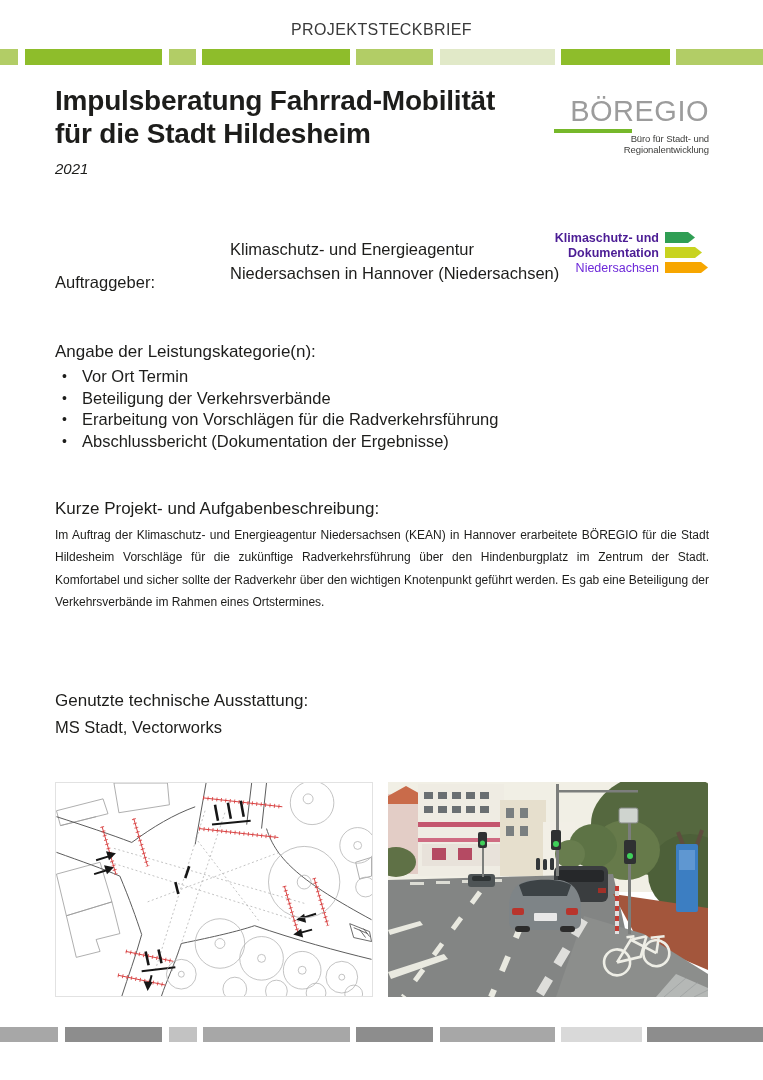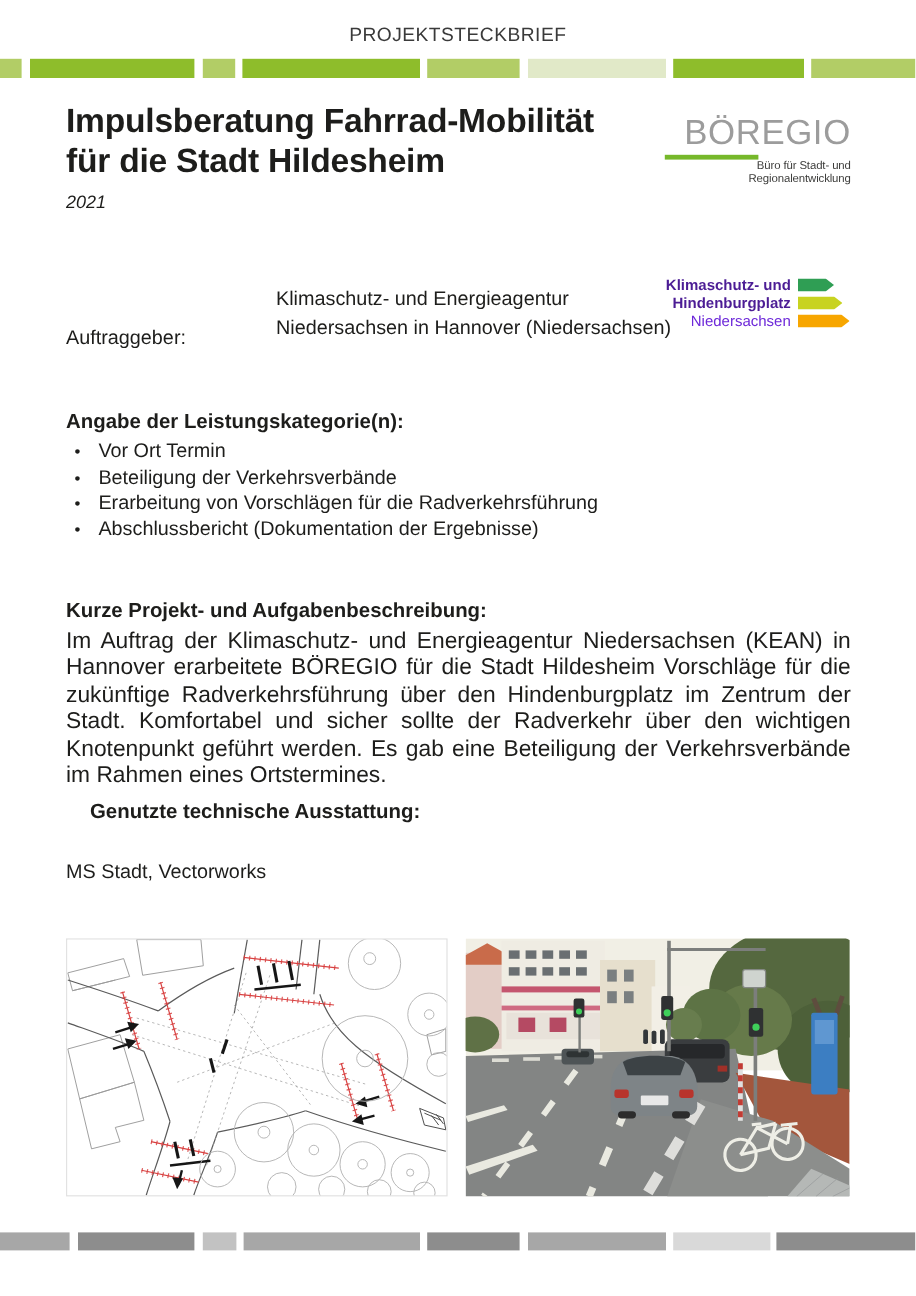--- a/index.html
+++ b/index.html
@@ -17,26 +17,26 @@
   .boregio-name{font-size:29px;font-weight:normal;color:#9c9c9c;letter-spacing:.5px;line-height:30px;}
   .boregio-line{position:absolute;left:3px;top:33px;width:78px;height:4px;background:#76b82a;}
   .boregio-tagline{margin-top:7px;font-size:9.5px;color:#3d3d3b;letter-spacing:-.1px;}
   .client-label{position:absolute;left:55px;top:237px;font-size:16.5px;margin-top:36px;}
   .client-value{position:absolute;left:230px;top:237px;font-size:16.5px;line-height:24px;}
   .kean{position:absolute;left:553px;top:231px;width:160px;display:flex;gap:6px;}
   .kean-text{width:106px;text-align:right;font-size:12.5px;line-height:15px;}
   .kean-l1,.kean-l2{font-weight:bold;color:#4c1d95;}
   .kean-l3{color:#6d28d9;}
   .kean-arrows{display:flex;flex-direction:column;gap:4px;padding-top:1px;}
-  .sec-heading{position:absolute;left:55px;font-size:17px;font-weight:bold;}
-  .h-cat{top:342px;} .h-desc{top:499px;} .h-equip{top:667px;margin-left:20px;}
+  .sec-heading{position:absolute;left:55px;font-size:17px;font-weight:normal;}
+  .h-cat{top:342px;} .h-desc{top:499px;} .h-equip{top:691px;}
   .bullets{position:absolute;left:55px;top:366px;width:600px;list-style:none;margin:0;padding:0;}
   .bullets li{display:flex;font-size:16.5px;line-height:21.5px;}
   .bullet-dot{width:27px;padding-left:7px;box-sizing:border-box;font-size:14px;}
-  .desc-text{position:absolute;left:55px;top:524px;width:654px;font-size:19px;line-height:22.4px;
+  .desc-text{position:absolute;left:55px;top:524px;width:654px;font-size:12px;line-height:22.4px;
         text-align:justify;}
   .equip-value{position:absolute;left:55px;top:718px;font-size:16.5px;}
   .figure{position:absolute;top:782px;height:215px;background:#fff;}
   .fig-left{left:55px;width:318px;border:1px solid #e2e2e2;box-sizing:border-box;}
   .fig-right{left:388px;width:320px;}
   .figure svg{display:block;width:100%;height:100%;}
 </style>
 </head>
 <body>
 
@@ -69,21 +69,21 @@
 
   <div class="client-label">Auftraggeber:</div>
   <div class="client-value">
     <div>Klimaschutz- und Energieagentur</div>
     <div>Niedersachsen in Hannover (Niedersachsen)</div>
   </div>
 
   <div class="kean">
     <div class="kean-text">
       <div class="kean-l1">Klimaschutz- und</div>
-      <div class="kean-l2">Hindenburgplatz</div>
+      <div class="kean-l2">Dokumentation</div>
       <div class="kean-l3">Niedersachsen</div>
     </div>
     <div class="kean-arrows">
       <svg width="30" height="11">
         <polygon points="0,0 23,0 30,5.5 23,11 0,11" fill="#2f9e54"></polygon>
       </svg>
       <svg width="37" height="11">
         <polygon points="0,0 30,0 37,5.5 30,11 0,11" fill="#c8d320"></polygon>
       </svg>
       <svg width="43" height="11">

